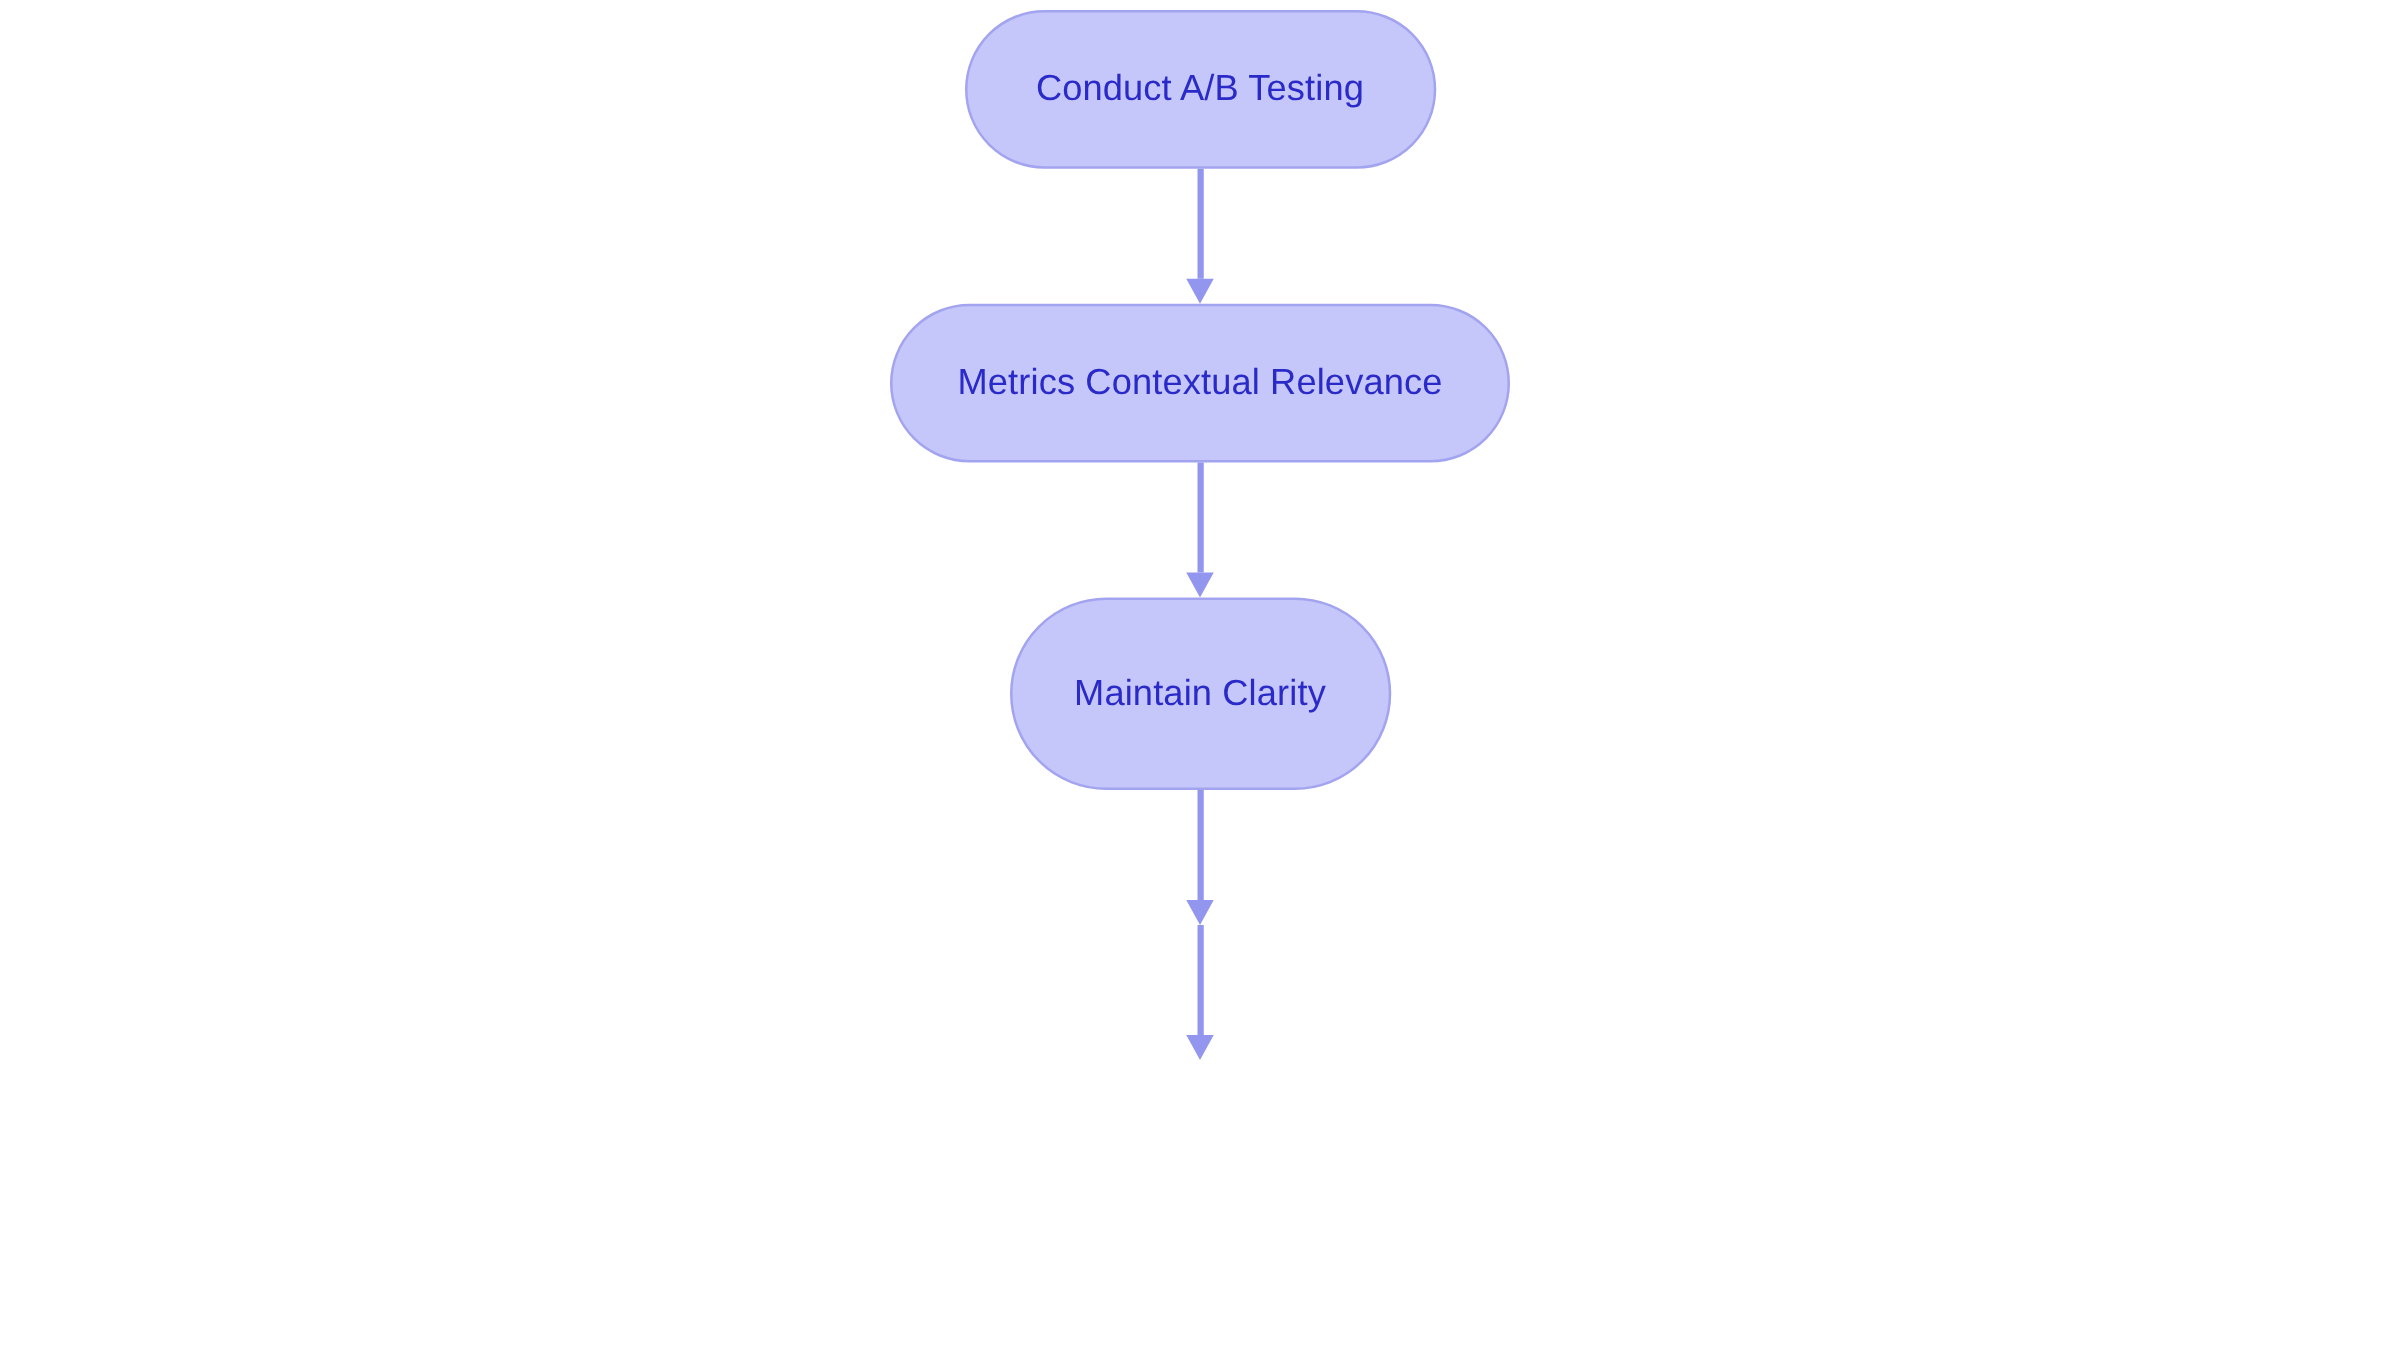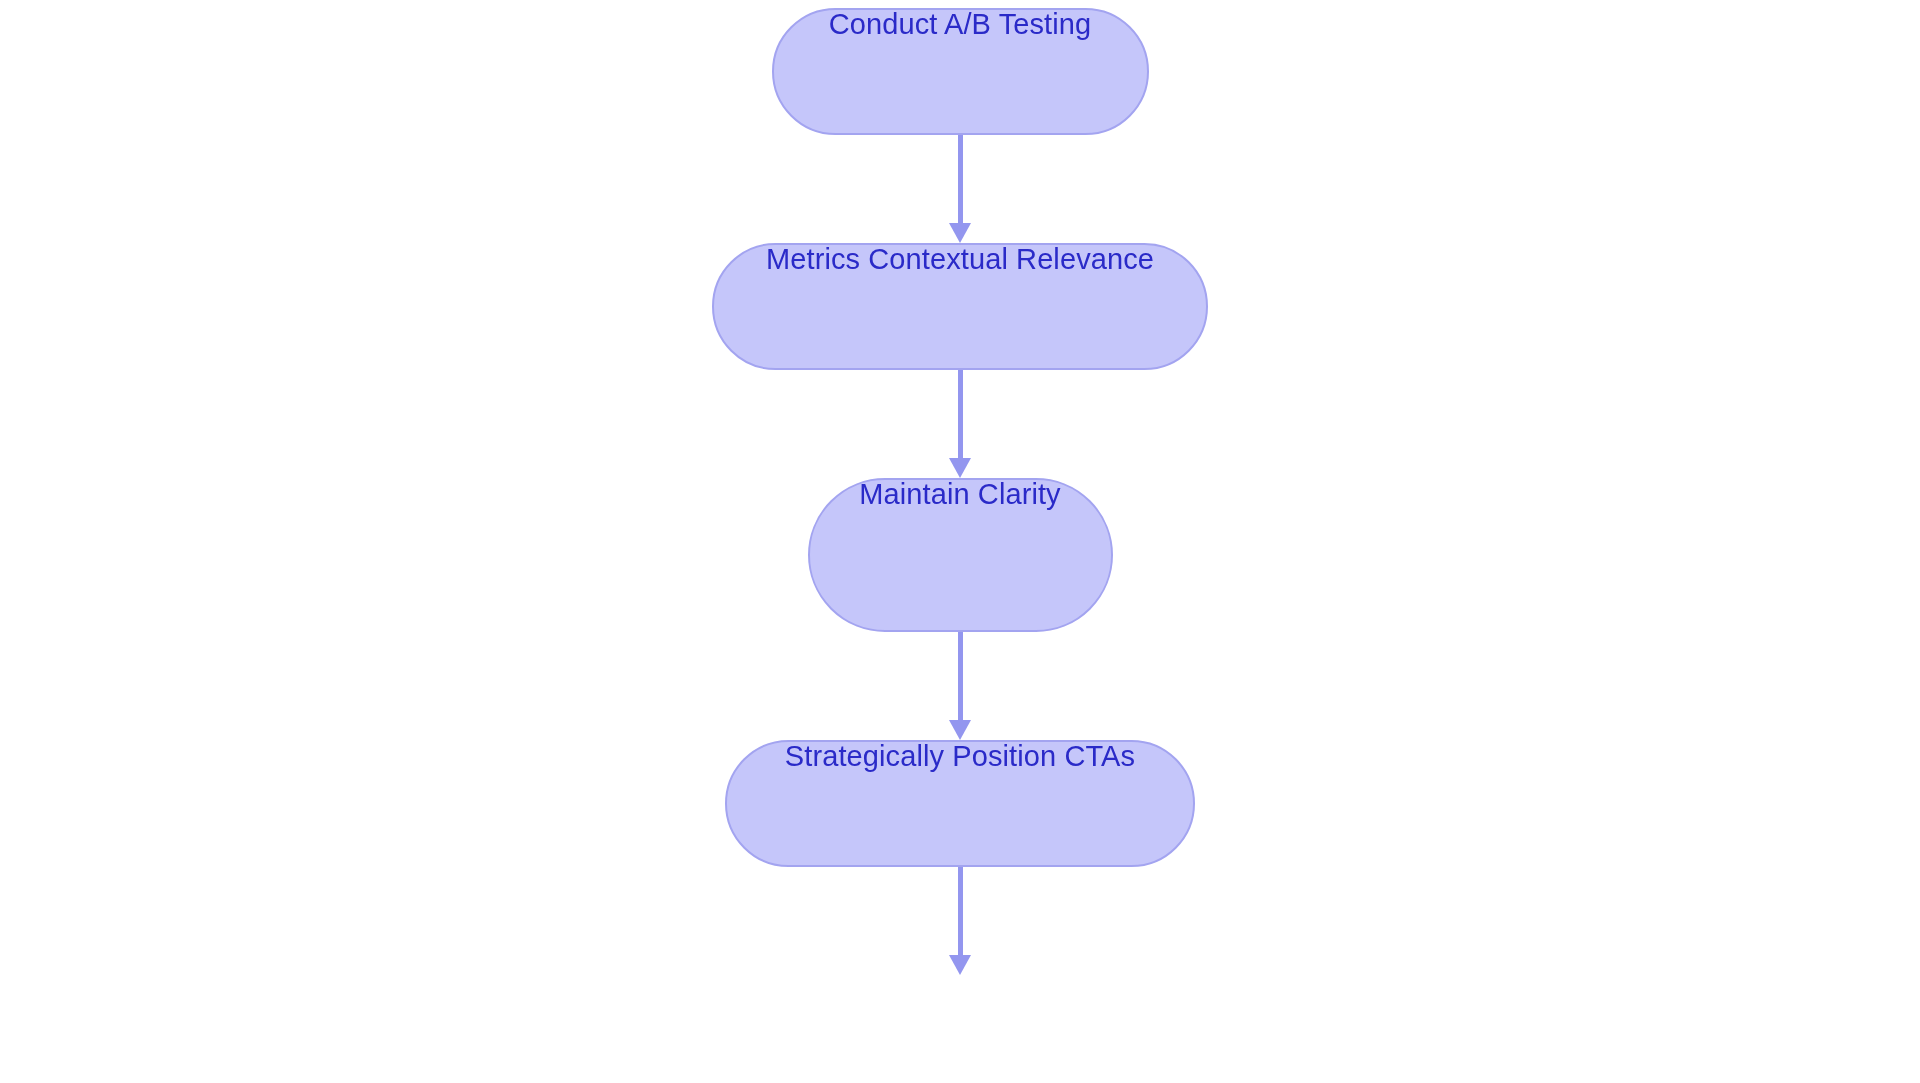--- a/index.html
+++ b/index.html
@@ -25,21 +25,21 @@
     top: 0;
     width: 1920px;
     height: 1083px;
     display: flex;
     flex-direction: column;
     align-items: center;
   }
   .flow-node {
     box-sizing: border-box;
     display: flex;
-    align-items: flex-start;
+    align-items: center;
     justify-content: center;
     background: #c5c6fa;
     border: 2px solid #a3a4f0;
     border-radius: 999px;
     color: #2a2ac8;
     font-size: 29px;
     line-height: 1;
     letter-spacing: 0.1px;
     white-space: nowrap;
     flex: none;
@@ -96,23 +96,20 @@
 
     <div class="flow-node" style="width:305px;height:154px;">
       <span class="flow-node-label">Maintain Clarity</span>
     </div>
 
     <div class="flow-connector" style="height:108px;">
       <div class="flow-connector-line"></div>
       <div class="flow-connector-arrow"></div>
     </div>
 
-    <div class="flow-node" style="width:470px;height:127px;">
-      <span class="flow-node-label">Strategically Position CTAs</span>
-    </div>
 
     <div class="flow-connector" style="height:108px;">
       <div class="flow-connector-line"></div>
       <div class="flow-connector-arrow"></div>
     </div>
 
 
   </div>
 </div>
 

